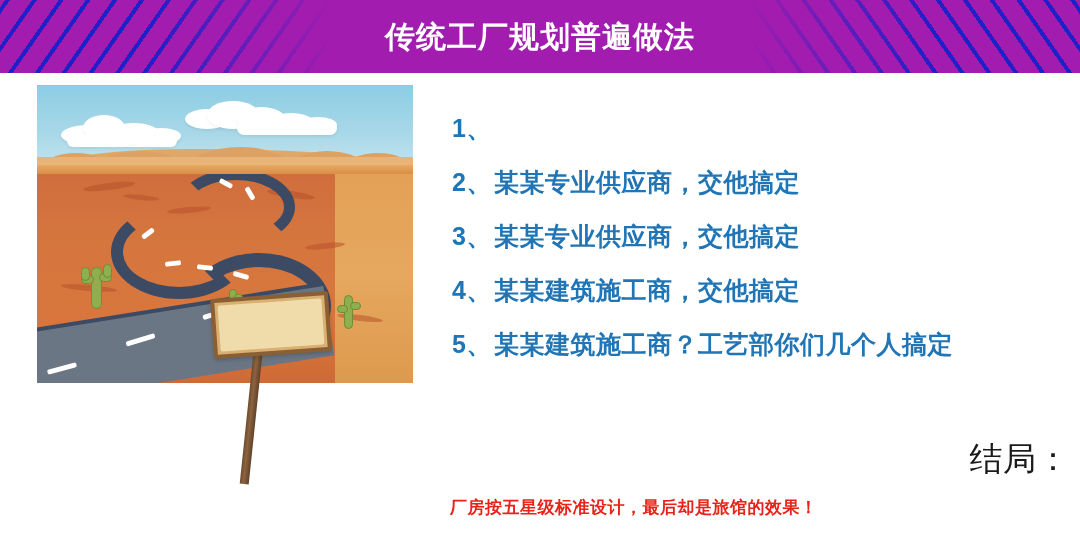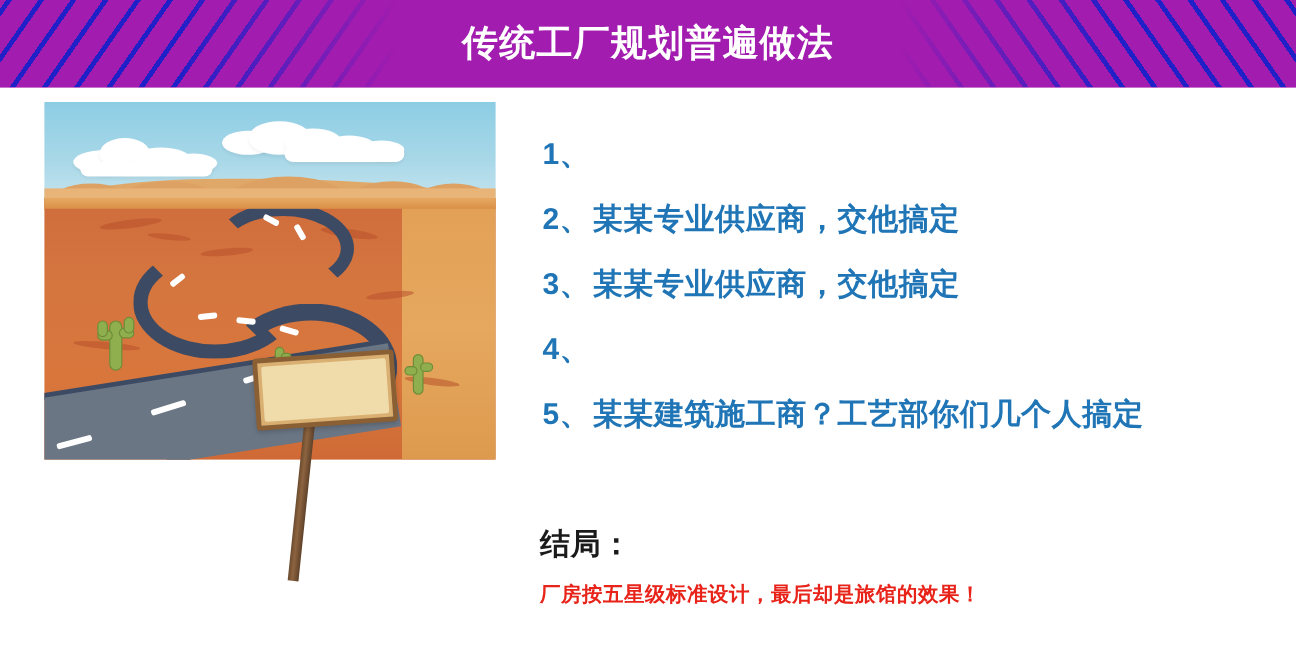--- a/index.html
+++ b/index.html
@@ -253,25 +253,26 @@
     margin-right: 2px;
   }
 
   #conclusion-block {
     position: absolute;
     left: 450px;
     top: 437px;
     width: 620px;
   }
   #conclusion-label {
-    font-size: 25px;
-    font-weight: bold;
+    font-size: 33px;
+    font-weight: normal;
     color: #1a1a1a;
     letter-spacing: 0.5px;
     white-space: nowrap;
+    text-align: right;
   }
   #conclusion-text {
     margin-top: 14px;
     font-size: 17px;
     font-weight: bold;
     color: #e8231a;
     letter-spacing: 0.5px;
     white-space: nowrap;
   }
 </style>
@@ -386,20 +387,21 @@
       <span>某某专业供应商，交他搞定</span>
     </div>
 
     <div class="list-item">
       <span class="list-index">3、</span>
       <span>某某专业供应商，交他搞定</span>
     </div>
 
     <div class="list-item">
       <span class="list-index">4、</span>
+      <span>某某建筑施工商，交他搞定</span>
     </div>
 
     <div class="list-item">
       <span class="list-index">5、</span>
       <span>某某建筑施工商？工艺部你们几个人搞定</span>
     </div>
 
   </div>
 
   <div id="conclusion-block">

